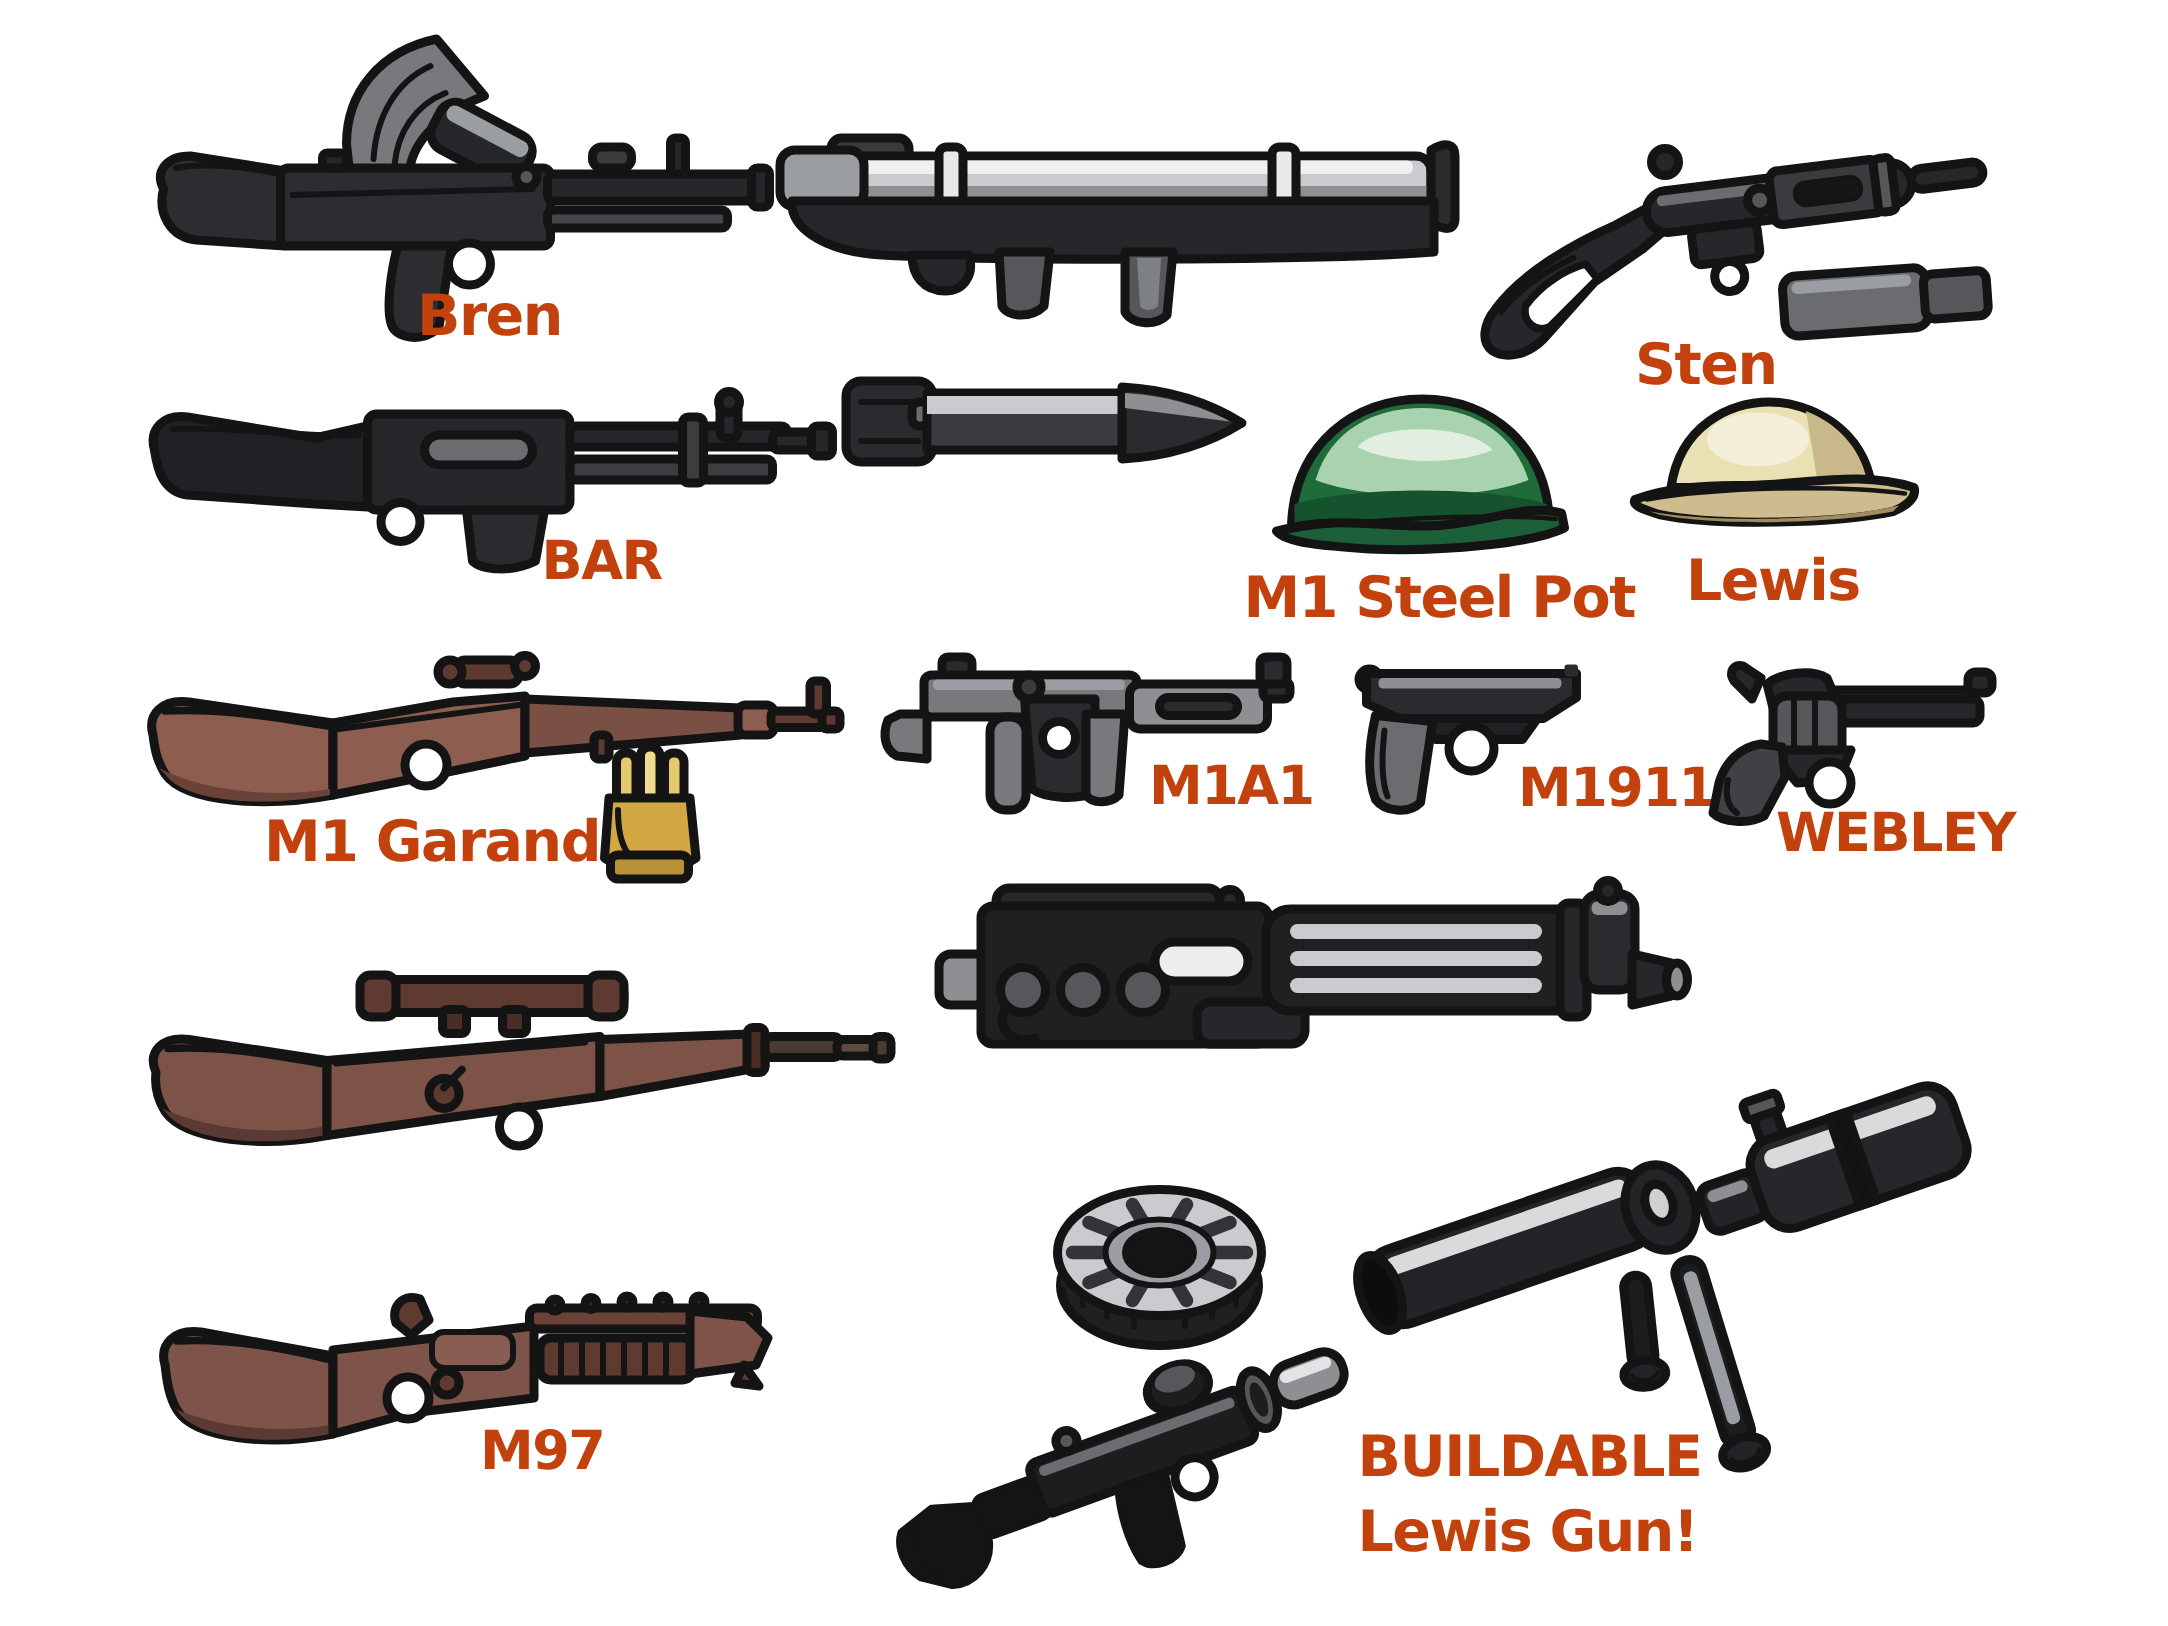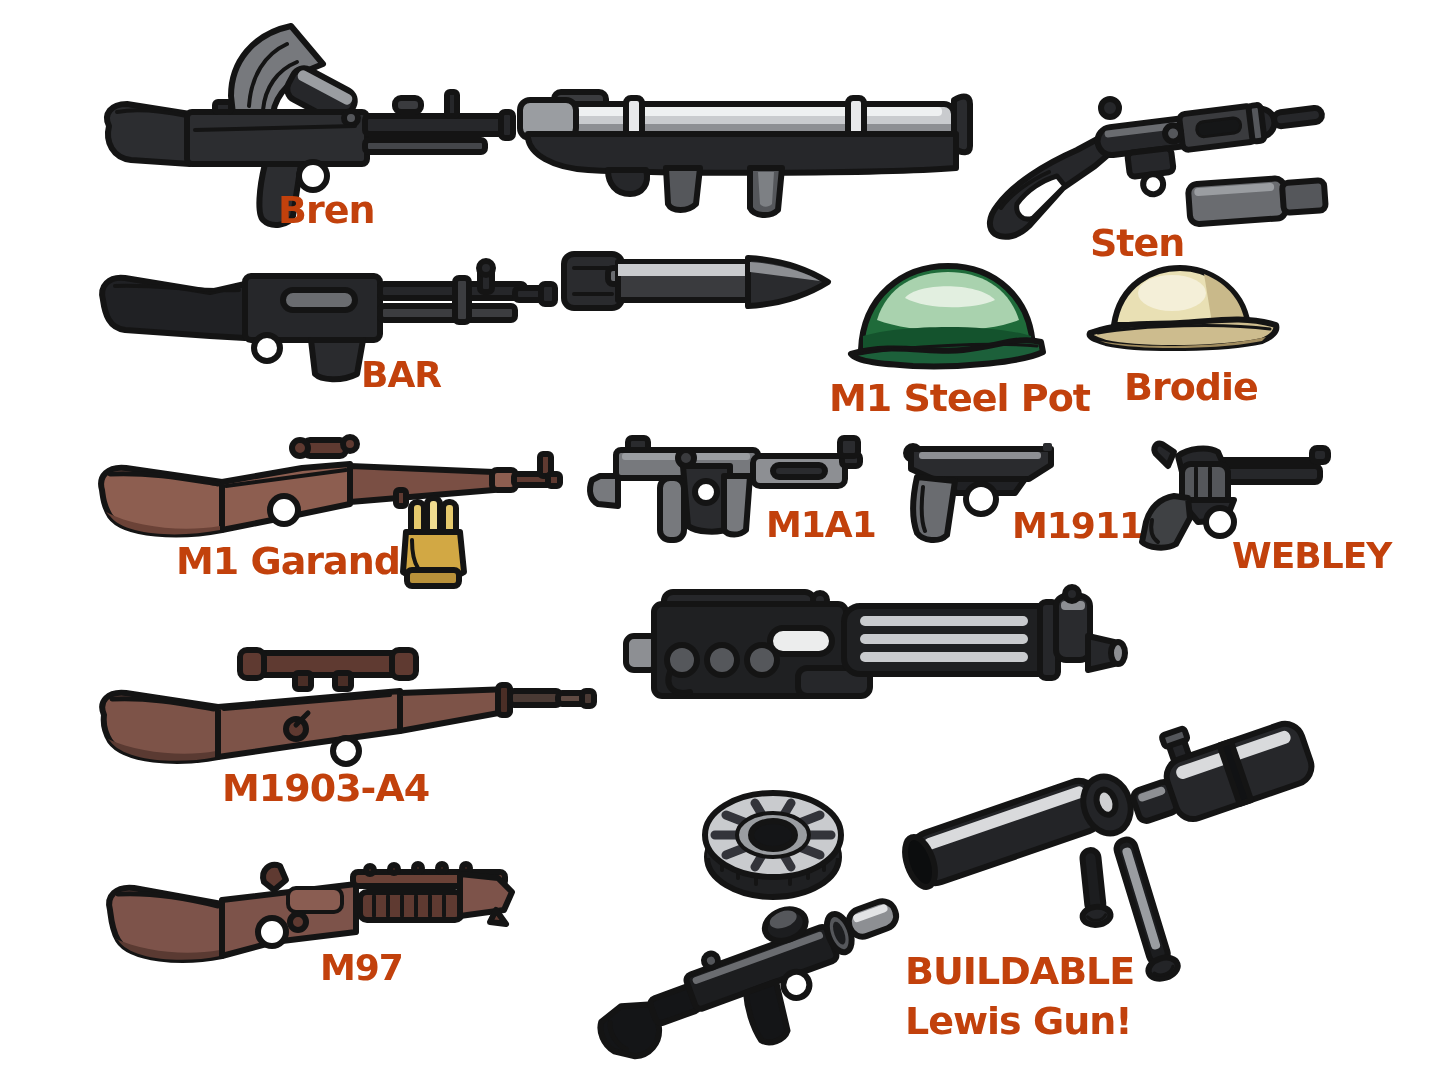--- a/index.html
+++ b/index.html
@@ -139,21 +139,21 @@
   <div class="fig" style="left:1084px;top:263px;width:200px;height:95px;">
     <svg viewBox="0 0 200 95">
       <path d="M30,62 C36,20 70,5 96,5 C122,5 158,22 164,62 Z" fill="#e9e0b4"></path>
       <path class="ns" d="M120,11 C145,21 158,40 161,60 L128,60 Z" fill="#c9b98a"></path>
       <ellipse class="ns" cx="88" cy="30" rx="34" ry="18" fill="#f4efd8"></ellipse>
       <path d="M6,70 C40,58 70,62 96,60 C130,58 160,52 192,62 C194,68 188,74 178,78 C140,86 60,88 22,80 C10,76 4,74 6,70 Z" fill="#cdbc8e"></path>
       <path class="ln t3" d="M14,70 C60,62 140,60 186,66" stroke="#f0ead0"></path>
       <path class="ns" d="M16,78 C60,86 140,84 182,74 L178,78 C140,86 60,88 22,80 Z" fill="#a08b5e"></path>
     </svg>
   </div>
-  <div class="lbl" style="left:1124px;top:364px;font-size:38px;">Brodie</div>
+  <div class="lbl" style="left:1124px;top:364px;font-size:38px;">Lewis</div>
 
   <div class="fig" style="left:92px;top:430px;width:478px;height:125px;">
     <svg viewBox="0 0 478 125">
       <rect x="212" y="10" width="42" height="16" rx="6" fill="#5f3a31"></rect>
       <circle cx="208" cy="18" r="8" fill="#5f3a31"></circle>
       <circle cx="258" cy="14" r="7" fill="#5f3a31"></circle>
       <path d="M10,60 C6,46 16,36 34,38 L130,52 L130,100 C88,108 32,106 18,86 C12,76 11,68 10,60 Z" fill="#8d5e50"></path>
       <path d="M130,52 L210,38 L258,34 L258,74 L200,86 L130,100 Z" fill="#8d5e50"></path>
       <path class="ns" d="M14,82 C44,98 92,102 128,96 L128,100 C88,108 32,106 18,86 Z" fill="#6b4237"></path>
       <path class="ln t5" d="M18,44 C60,42 100,50 126,54" stroke="#f0e4dc"></path>
@@ -221,21 +221,21 @@
       <rect x="190" y="8" width="16" height="14" rx="5" fill="#26272a"></rect>
       <path d="M56,16 C66,8 86,6 96,12 L102,26 L60,32 Z" fill="#26272a"></path>
       <rect x="60" y="24" width="46" height="42" rx="9" fill="#55575b"></rect>
       <path class="ln t4" d="M74,28 L74,62 M88,28 L88,62" stroke="#26272a"></path>
       <path d="M58,60 L112,60 L104,80 L76,82 Z" fill="#26272a"></path>
       <path d="M52,56 C38,58 28,68 24,82 L20,102 C26,108 44,110 54,104 L68,78 L66,58 Z" fill="#3f4144"></path>
       <path class="ln t4" d="M30,80 C28,90 30,98 36,102" stroke="#8d8f93"></path>
       <circle class="w" cx="98" cy="82" r="14"></circle>
     </svg>
   </div>
-  <div class="lbl" style="left:1184px;top:533px;margin-left:48px;">WEBLEY</div>
+  <div class="lbl" style="left:1184px;top:533px;">WEBLEY</div>
 
   <div class="fig" style="left:620px;top:588px;width:540px;height:120px;">
     <svg viewBox="0 0 540 120">
       <rect x="6" y="48" width="32" height="34" rx="8" fill="#8d8f93"></rect>
       <rect x="44" y="4" width="150" height="18" rx="9" fill="#26272a"></rect>
       <circle cx="200" cy="12" r="7" fill="#26272a"></circle>
       <rect x="34" y="16" width="192" height="92" rx="8" fill="#1f2022"></rect>
       <rect x="150" y="40" width="62" height="26" rx="13" fill="#eceded"></rect>
       <circle cx="62" cy="72" r="15" fill="#55575b"></circle>
       <circle cx="102" cy="72" r="15" fill="#55575b"></circle>
@@ -270,21 +270,20 @@
       <rect x="408" y="40" width="12" height="30" rx="4" fill="#4a2e26"></rect>
       <rect x="420" y="46" width="50" height="14" rx="4" fill="#4a3a34"></rect>
       <rect x="468" y="48" width="28" height="11" rx="4" fill="#5f4a42"></rect>
       <rect x="492" y="46" width="12" height="15" rx="4" fill="#4a3a34"></rect>
       <circle cx="206" cy="84" r="10" fill="#5f3a31"></circle>
       <path class="ln t5" d="M206,80 L218,68" stroke="#5f3a31"></path>
       <circle class="w" cx="256" cy="106" r="13"></circle>
       <path class="ln t4" d="M134,64 L300,50" stroke="#5a3a32"></path>
     </svg>
   </div>
-  <div class="lbl" style="left:222px;top:765px;font-size:38px;">M1903-A4</div>
 
   <div class="fig" style="left:98px;top:860px;width:430px;height:125px;">
     <svg viewBox="0 0 430 125">
       <path d="M166,22 C162,10 172,2 182,6 L188,20 L176,30 Z" fill="#5f3a31"></path>
       <path d="M12,50 C8,36 18,26 36,28 L124,44 L124,96 C84,104 32,100 20,80 C14,70 13,58 12,50 Z" fill="#7d534a"></path>
       <path class="ns" d="M16,78 C46,92 88,96 122,90 L122,96 C84,104 32,100 20,80 Z" fill="#5a3a32"></path>
       <path class="ln t5" d="M20,34 C58,32 96,40 120,46" stroke="#e8d6cc"></path>
       <path d="M124,40 L258,24 L258,72 L176,82 L124,96 Z" fill="#7d534a"></path>
       <rect class="t4" x="190" y="28" width="54" height="24" rx="8" fill="#8a5d52" stroke="#4a2e26"></rect>
       <circle cx="200" cy="62" r="8" fill="#5f3a31"></circle>

